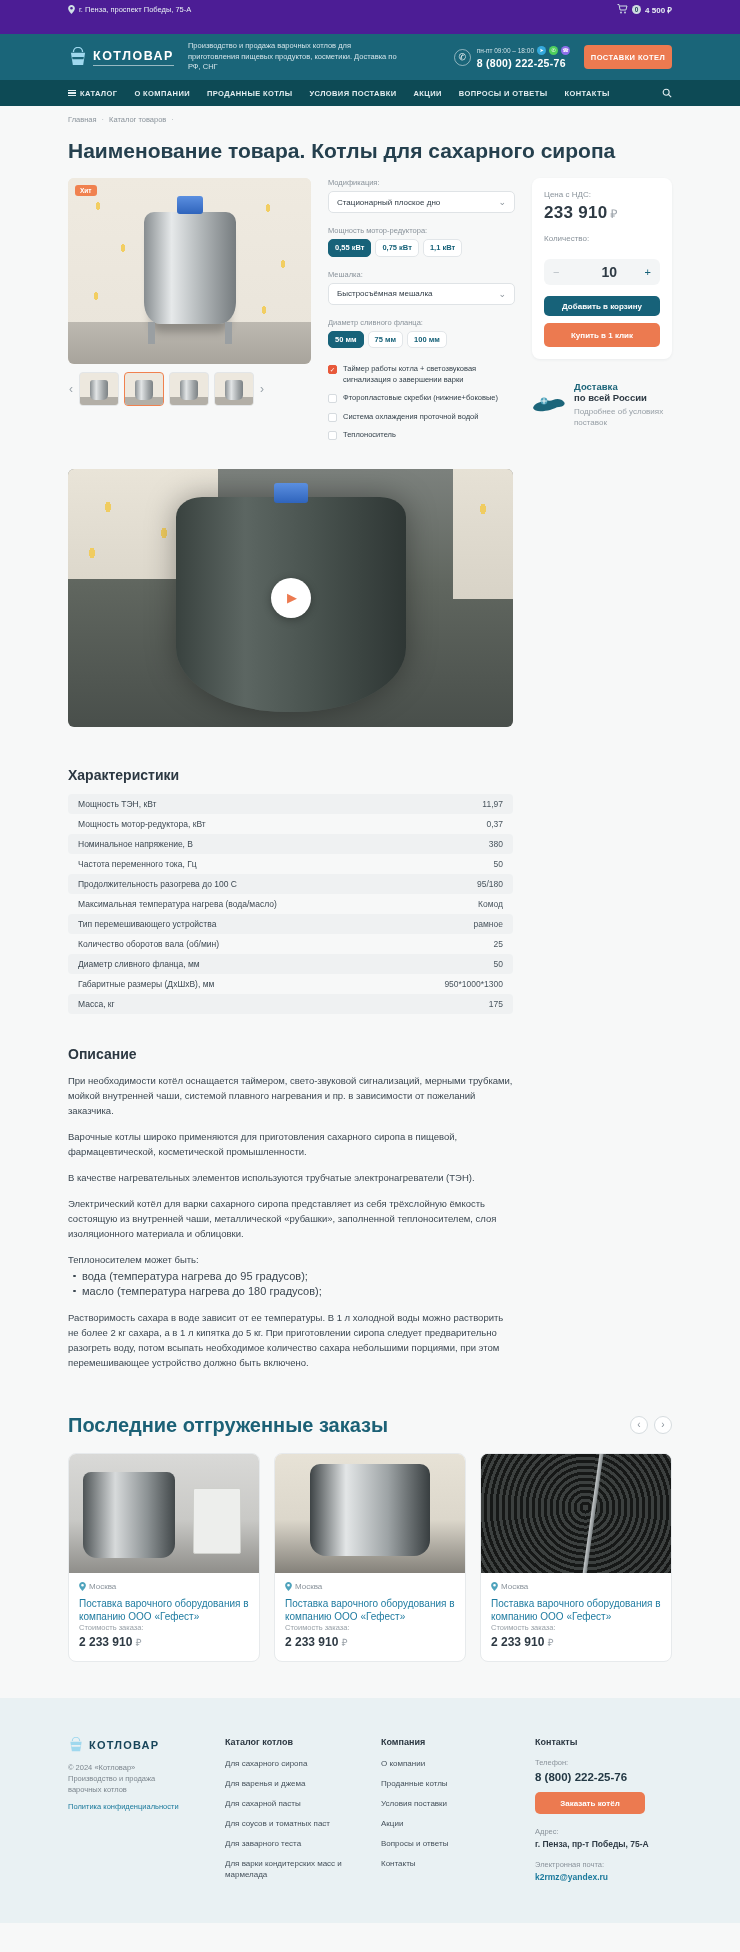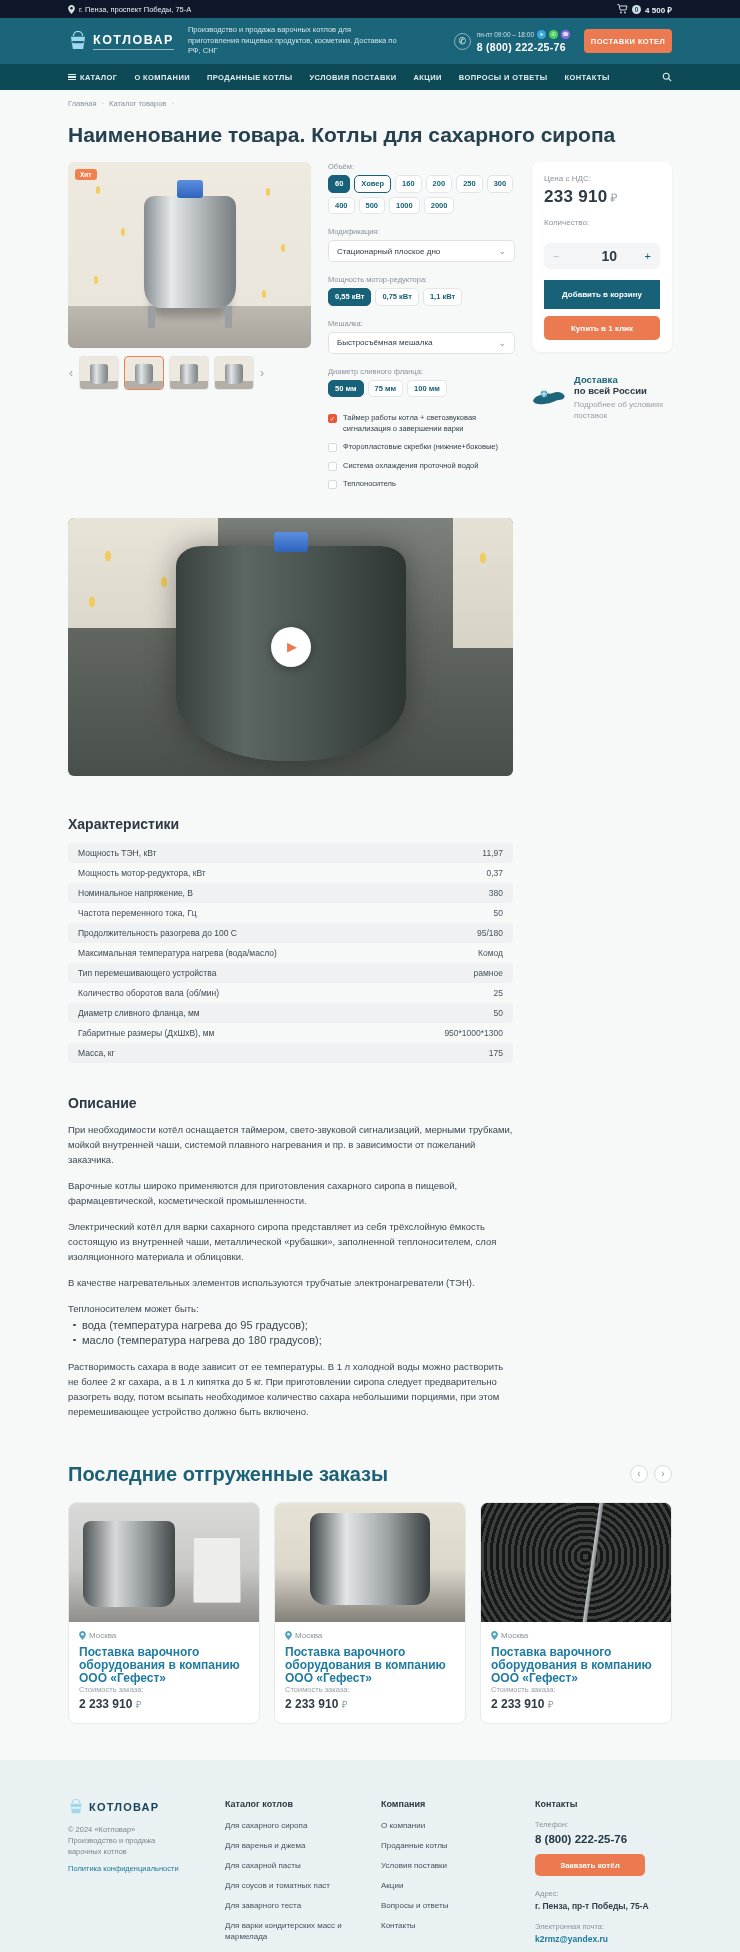--- a/index.html
+++ b/index.html
@@ -2,21 +2,21 @@
 <html lang="ru"><head>
 <meta charset="utf-8">
 <style>
   * { margin:0; padding:0; box-sizing:border-box; }
   html,body { background:#e9edee; }
   body { font-family:"Liberation Sans", sans-serif; }
   .page { width:740px; min-height:1952px; margin:0 auto; background:#F7F8F8; }
   .container { width:604px; margin:0 auto; }
 
   
-  .topbar { background:#0f172a; height:18px; }
+  .topbar { background:#4c1d95; height:34px; }
   .topbar .container { display:flex; justify-content:space-between; align-items:center; height:18px; }
   .tb-left, .tb-right { display:flex; align-items:center; gap:4px; color:#E8F1F4; font-size:7.5px; }
   .pin-ico { width:7px; height:9px; display:inline-block; }
   .cart-wrap { display:flex; align-items:center; gap:4px; cursor:pointer; }
   .cart-ico { width:11px; height:10px; }
   .cart-badge { background:#CFDCE1; color:#1E4A58; font-size:6.5px; font-weight:bold; width:9px; height:9px; border-radius:50%; display:flex; align-items:center; justify-content:center; }
   .cart-total { font-weight:bold; font-size:8px; }
 
   
   .header { background:#1A6579; height:46px; }
@@ -97,21 +97,21 @@
   .buy-card { background:#fff; border-radius:8px; padding:12px; box-shadow:0 1px 3px rgba(30,50,60,.06); }
   .price-label { font-size:8px; color:#8A939B; }
   .price-row { margin:4px 0 11px; display:flex; align-items:baseline; gap:3px; }
   .price-val { font-size:17px; font-weight:bold; color:#2E3A44; letter-spacing:.3px; }
   .price-cur { font-size:12px; color:#9AA2A9; }
   .qty-label { font-size:8px; color:#8A939B; margin-bottom:16px; }
   .stepper { background:#F3F5F6; border-radius:6px; height:26px; display:flex; align-items:center; justify-content:space-between; padding:0 9px; }
   .step-btn { border:none; background:none; font-size:11px; cursor:pointer; color:#B6BDC3; font-family:inherit; line-height:1; }
   .step-btn.plus { color:#176279; }
   .qty-input { width:30px; border:none; background:transparent; text-align:right; font-size:14px; font-weight:bold; color:#2E3A44; font-family:inherit; }
-  .btn-cart { width:100%; height:29px; margin-top:11px; background:#176279; color:#fff; border:none; border-radius:0; font-size:8px; font-weight:bold; cursor:pointer; font-family:inherit; }
+  .btn-cart { width:100%; height:20px; margin-top:11px; background:#176279; color:#fff; border:none; border-radius:5px; font-size:8px; font-weight:bold; cursor:pointer; font-family:inherit; }
   .btn-click { width:100%; height:24px; margin-top:7px; background:#EC7A50; color:#fff; border:none; border-radius:5px; font-size:8px; font-weight:bold; cursor:pointer; font-family:inherit; }
   .delivery { margin-top:22px; display:flex; gap:8px; align-items:center; }
   .map-ico { width:34px; height:24px; flex:0 0 auto; }
   .dl-t1 { font-size:9.5px; font-weight:bold; color:#1B6479; }
   .dl-t2 { font-size:9.5px; font-weight:bold; color:#2E3A44; }
   .dl-link { font-size:8px; color:#98A0A7; line-height:11px; margin-top:3px; cursor:pointer; width:104px; }
 
   
   .video { width:445px; height:258px; margin-top:28px; border-radius:6px; position:relative; overflow:hidden; background:linear-gradient(180deg,#7C817D 0%, #60665F 45%, #494F4B 100%); }
   .vid-wall { position:absolute; left:0; top:0; width:150px; height:110px; background:
@@ -157,21 +157,21 @@
   .ci-1 .cab { position:absolute; right:18px; top:34px; width:48px; height:66px; background:#EDEEEC; border:1px solid #CFD0CC; border-radius:2px; }
   .ci-2 { background:linear-gradient(180deg,#E7E2D6 0%, #DCD7CB 55%, #84817A 100%); }
   .ci-2 .ck { position:absolute; left:50%; top:10px; transform:translateX(-50%); width:120px; height:92px; border-radius:10px 10px 16px 16px; background:linear-gradient(90deg,#3E4446 0%, #E3E6E7 30%, #9DA3A5 65%, #383E40 100%); }
   .ci-3 { background:
       radial-gradient(circle at 55% 45%, transparent 0 6px, #3A3D3C 6px 9px, #181A19 9px 12px, #3A3D3C 12px 15px, #181A19 15px 18px, #3A3D3C 18px 21px, #181A19 21px 24px, #34薄 0) , #232525; }
   .ci-3 { background:repeating-radial-gradient(circle at 55% 45%, #3C403F 0 3px, #161817 3px 6px), #232525; }
   .ci-3 .rod { position:absolute; left:58%; top:-10px; width:4px; height:140px; background:linear-gradient(90deg,#C8CCCD,#7E8486); transform:rotate(8deg); }
   .card-body { padding:9px 10px 12px; }
   .city-row { display:flex; align-items:center; gap:3px; }
   .city { font-size:8px; color:#8A939B; }
-  .card-title { margin-top:6px; font-size:12px; line-height:13px; font-weight:bold; color:#1F7BA0; cursor:pointer; }
+  .card-title { margin-top:6px; font-size:10px; line-height:13px; font-weight:normal; color:#1F7BA0; cursor:pointer; }
   .cost-label { font-size:7.5px; color:#98A0A7; }
   .card-price { margin-top:3px; font-size:12px; font-weight:bold; color:#2E3A44; }
   .card-price .cur { color:#9AA2A9; font-weight:normal; font-size:10px; }
 
   
   .footer { margin-top:36px; background:#E9F1F3; padding:39px 0 34px; }
   .footer .container { display:flex; }
   .f-col1 { width:157px; }
   .f-col2 { width:156px; }
   .f-col3 { width:154px; }
@@ -314,35 +314,20 @@
           <div class="thumb">
               <div class="mini-floor"></div>
               <div class="mini-kettle"></div>
             </div>
           <span class="th-arrow">›</span>
         </div>
       </div>
 
       <div class="col-options">
         <div class="opt-group">
-          <div class="opt-label">Объём:</div>
-          <div class="chips">
-            <span class="chip sel">60</span>
-            <span class="chip hov">Ховер</span>
-            <span class="chip">160</span>
-            <span class="chip">200</span>
-            <span class="chip">250</span>
-            <span class="chip">300</span>
-            <span class="chip">400</span>
-            <span class="chip">500</span>
-            <span class="chip">1000</span>
-            <span class="chip">2000</span>
-          </div>
-        </div>
-        <div class="opt-group">
           <div class="opt-label">Модификация:</div>
           <div class="selectbox">
             <span>Стационарный плоское дно</span>
             <span class="chev">⌄</span>
           </div>
         </div>
         <div class="opt-group">
           <div class="opt-label">Мощность мотор-редуктора:</div>
           <div class="chips">
             <span class="chip sel">0,55 кВт</span>
@@ -474,22 +459,22 @@
             <span class="spec-name">Масса, кг</span>
             <span class="spec-val">175</span>
           </div>
       </div>
     </div>
 
     <div class="desc">
       <h2 class="section-h2">Описание</h2>
       <p>При необходимости котёл оснащается таймером, свето-звуковой сигнализаций, мерными трубками, мойкой внутренней чаши, системой плавного нагревания и пр. в зависимости от пожеланий заказчика.</p>
       <p>Варочные котлы широко применяются для приготовления сахарного сиропа в пищевой, фармацевтической, косметической промышленности.</p>
+      <p>В качестве нагревательных элементов используются трубчатые электронагреватели (ТЭН).</p>
       <p>Электрический котёл для варки сахарного сиропа представляет из себя трёхслойную ёмкость состоящую из внутренней чаши, металлической «рубашки», заполненной теплоносителем, слоя изоляционного материала и облицовки.</p>
-      <p>В качестве нагревательных элементов используются трубчатые электронагреватели (ТЭН).</p>
       <p>Теплоносителем может быть:</p>
       <ul>
         <li>вода (температура нагрева до 95 градусов);</li>
         <li>масло (температура нагрева до 180 градусов);</li>
       </ul>
       <p>Растворимость сахара в воде зависит от ее температуры. В 1 л холодной воды можно растворить не более 2 кг сахара, а в 1 л кипятка до 5 кг. При приготовлении сиропа следует предварительно разогреть воду, потом всыпать необходимое количество сахара небольшими порциями, при этом перемешивающее устройство должно быть включено.</p>
     </div>
 
     <div class="orders">
       <div class="orders-head">

